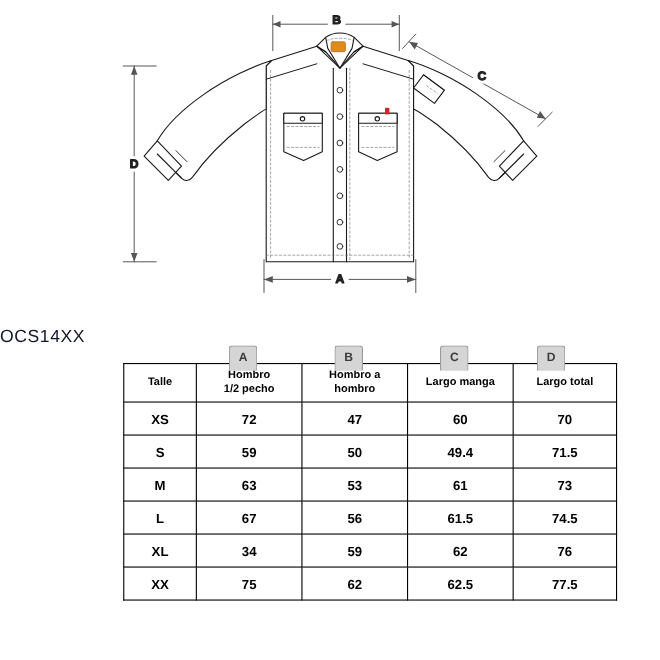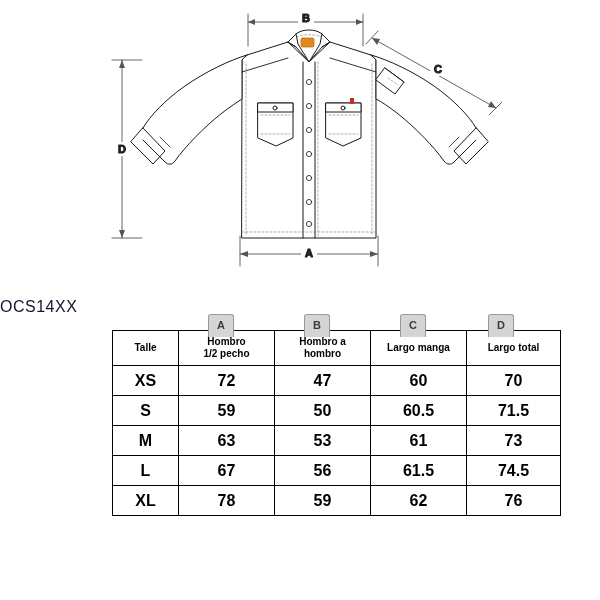--- a/index.html
+++ b/index.html
@@ -50,21 +50,21 @@
   table.size-table {
     border-collapse: collapse;
     width: 448px;
     table-layout: fixed;
     margin-left: 36px;
   }
   table.size-table th,
   table.size-table td {
     border: 1px solid #000000;
     text-align: center;
-    font-size: 16px;
+    font-size: 12px;
     font-weight: bold;
     height: 29px;
     padding: 0 2px;
     color: #000000;
   }
   table.size-table thead th {
     height: 34px;
     font-size: 10px;
     line-height: 1.18;
     vertical-align: middle;
@@ -293,41 +293,48 @@
           <td>XS</td>
           <td>72</td>
           <td>47</td>
           <td>60</td>
           <td>70</td>
         </tr>
         <tr>
           <td>S</td>
           <td>59</td>
           <td>50</td>
-          <td>60.5</td>
+          <td>49.4</td>
           <td>71.5</td>
         </tr>
         <tr>
           <td>M</td>
           <td>63</td>
           <td>53</td>
           <td>61</td>
           <td>73</td>
         </tr>
         <tr>
           <td>L</td>
           <td>67</td>
           <td>56</td>
           <td>61.5</td>
           <td>74.5</td>
         </tr>
         <tr>
           <td>XL</td>
-          <td>78</td>
+          <td>34</td>
           <td>59</td>
           <td>62</td>
           <td>76</td>
         </tr>
+        <tr>
+          <td>XX</td>
+          <td>75</td>
+          <td>62</td>
+          <td>62.5</td>
+          <td>77.5</td>
+        </tr>
       </tbody>
     </table>
   </div>
 
 </div>
 
 </body></html>

